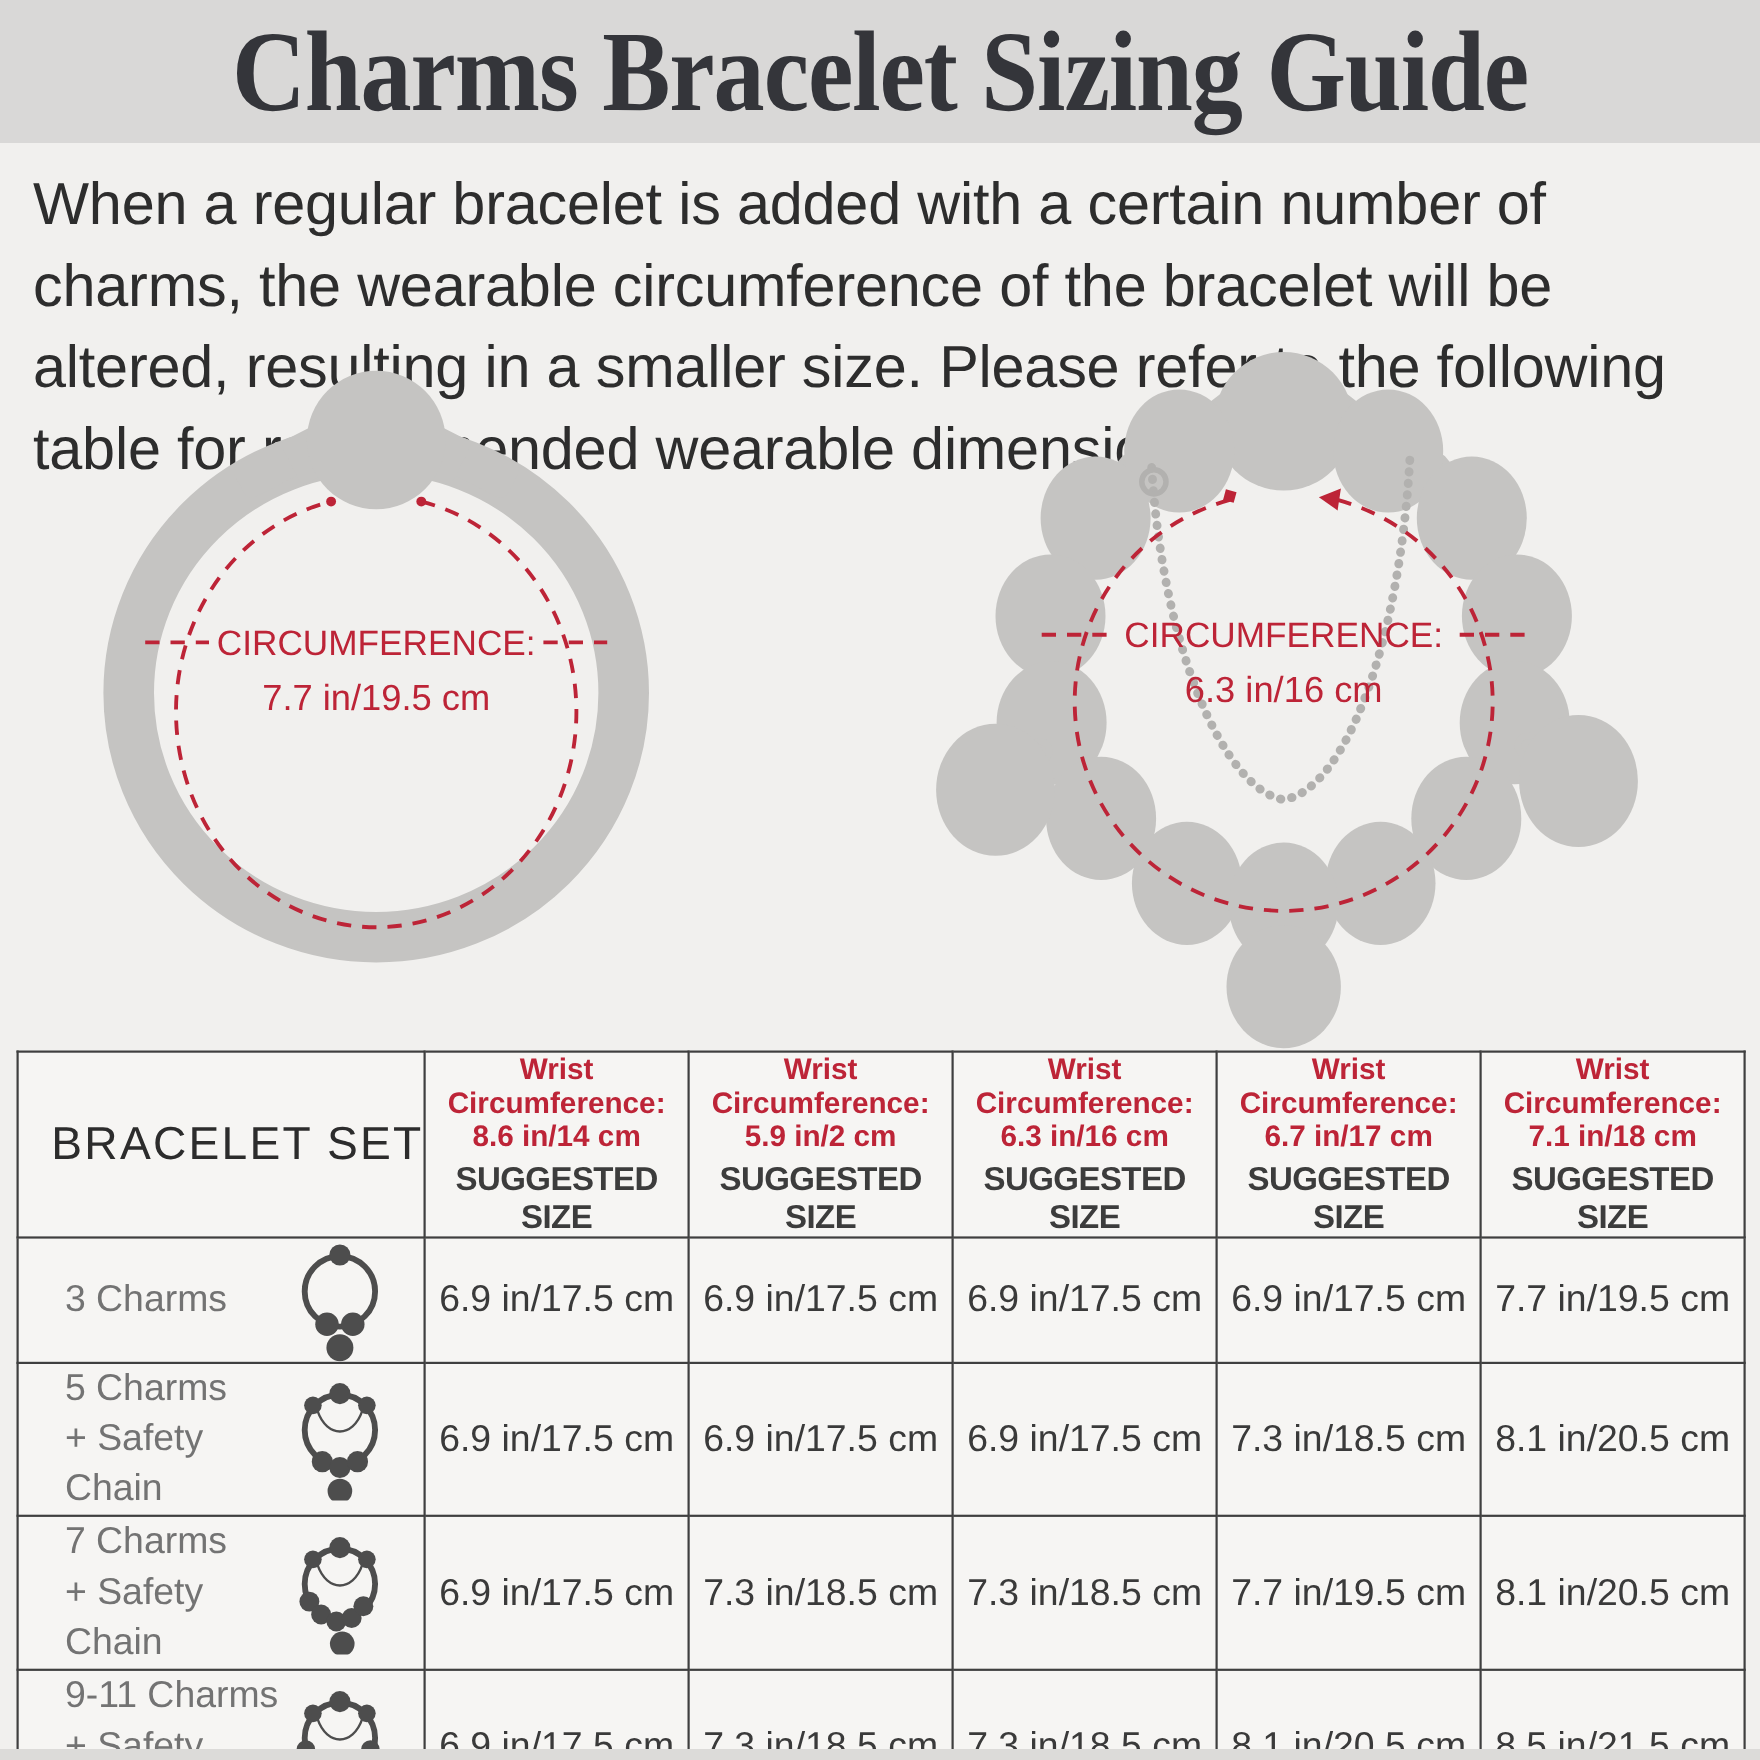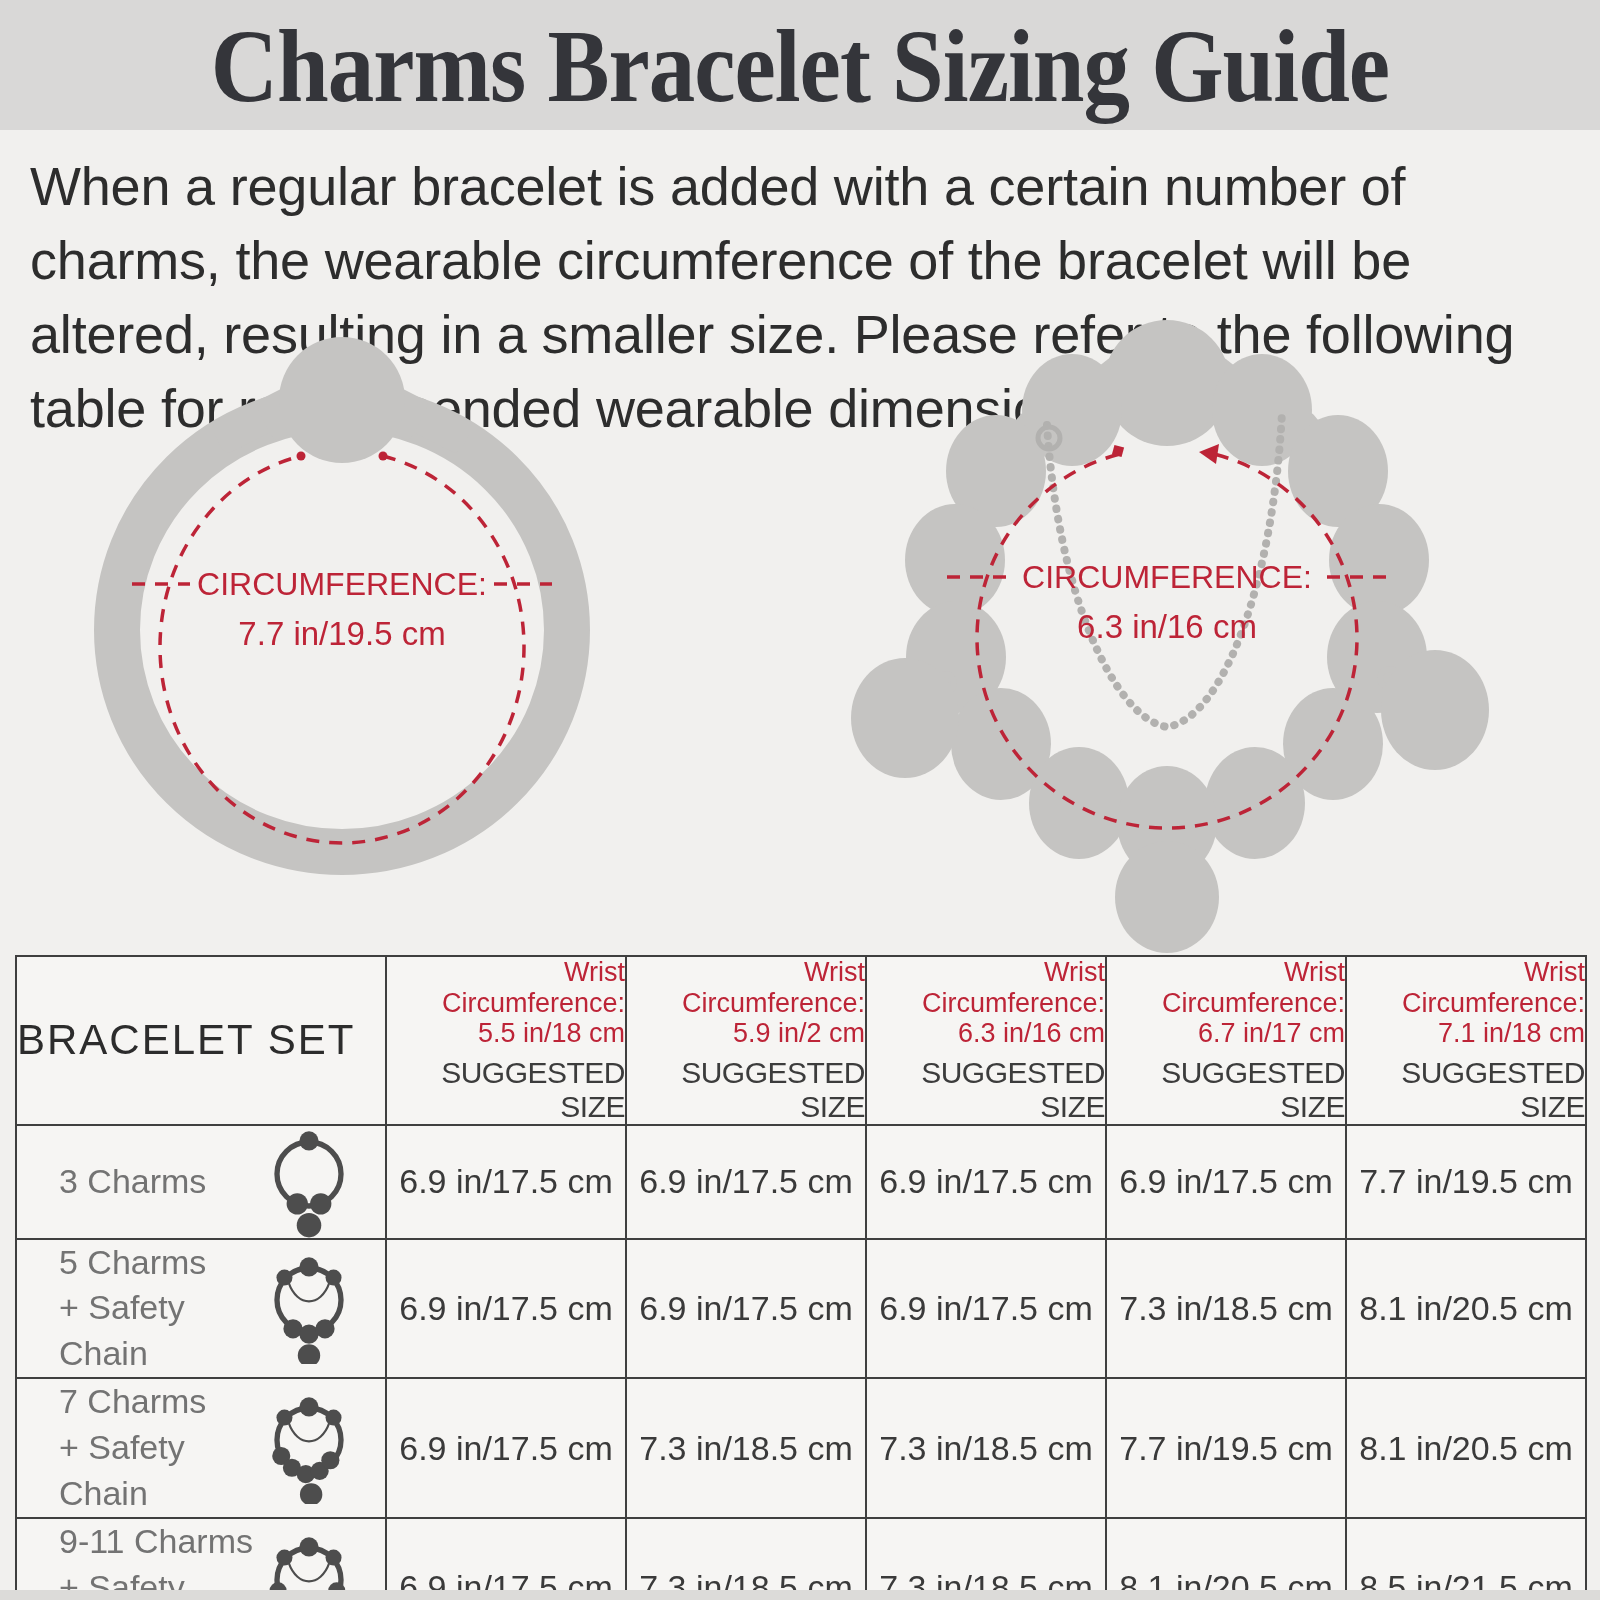--- a/index.html
+++ b/index.html
@@ -50,24 +50,24 @@
   
   .sizing-table{
     position:absolute;left:15px;top:955px;
     width:1572px;border-collapse:collapse;table-layout:fixed;
     background:#f6f5f3;
   }
   .sizing-table th,.sizing-table td{border:2px solid #3f3f3f;padding:0;}
   .sizing-table thead tr{height:102px;}
   .sizing-table tbody tr{height:105px;}
   .corner{
-    text-align:left;font-weight:normal;
+    text-align:right;font-weight:normal;
     font-size:42px;letter-spacing:2px;color:#2c2c2c;
   }
-  .col-head{vertical-align:middle;text-align:right;font-weight:normal;padding:0 8px 0 12px;}
+  .col-head{vertical-align:middle;text-align:center;font-weight:bold;padding:0 8px 0 12px;}
   .col-head .wrist{display:block;color:#bd2437;font-size:27px;line-height:1.13;}
   .col-head .suggested{display:block;color:#3c3c3c;font-size:30px;margin-top:7px;letter-spacing:-0.5px;}
   .set-cell{vertical-align:middle;}
   .set-inner{
     display:flex;align-items:center;justify-content:space-between;
     padding:0 28px 0 42px;
   }
   .set-label{font-size:34px;color:#737373;line-height:1.35;}
   .set-label span{display:block;}
   .row-icon svg{display:block;}
@@ -165,21 +165,21 @@
         <col style="width:240px">
         <col style="width:240px">
         <col style="width:240px">
         <col style="width:240px">
     </colgroup>
     <thead>
       <tr>
         <th class="corner">BRACELET SET</th>
         <th class="col-head">
           <span class="wrist">Wrist Circumference:</span>
-          <span class="wrist">5.5 in/18 cm</span>
+          <span class="wrist">8.6 in/14 cm</span>
           <span class="suggested">SUGGESTED SIZE</span>
         </th>
         <th class="col-head">
           <span class="wrist">Wrist Circumference:</span>
           <span class="wrist">5.9 in/2 cm</span>
           <span class="suggested">SUGGESTED SIZE</span>
         </th>
         <th class="col-head">
           <span class="wrist">Wrist Circumference:</span>
           <span class="wrist">6.3 in/16 cm</span>

